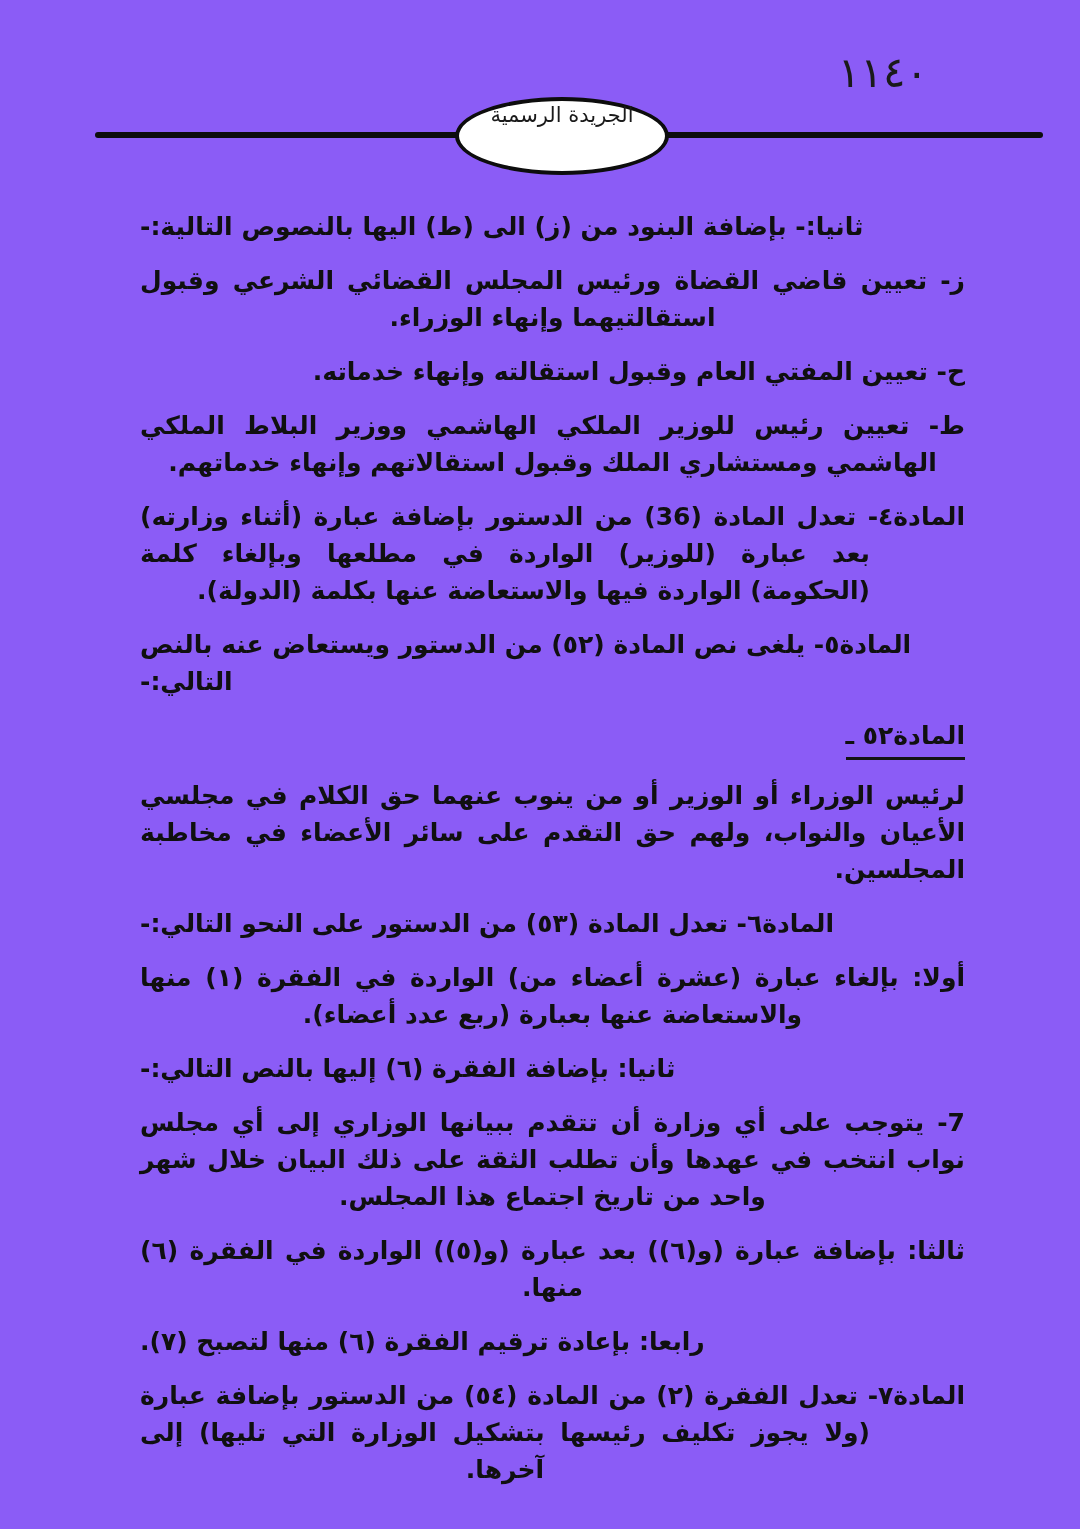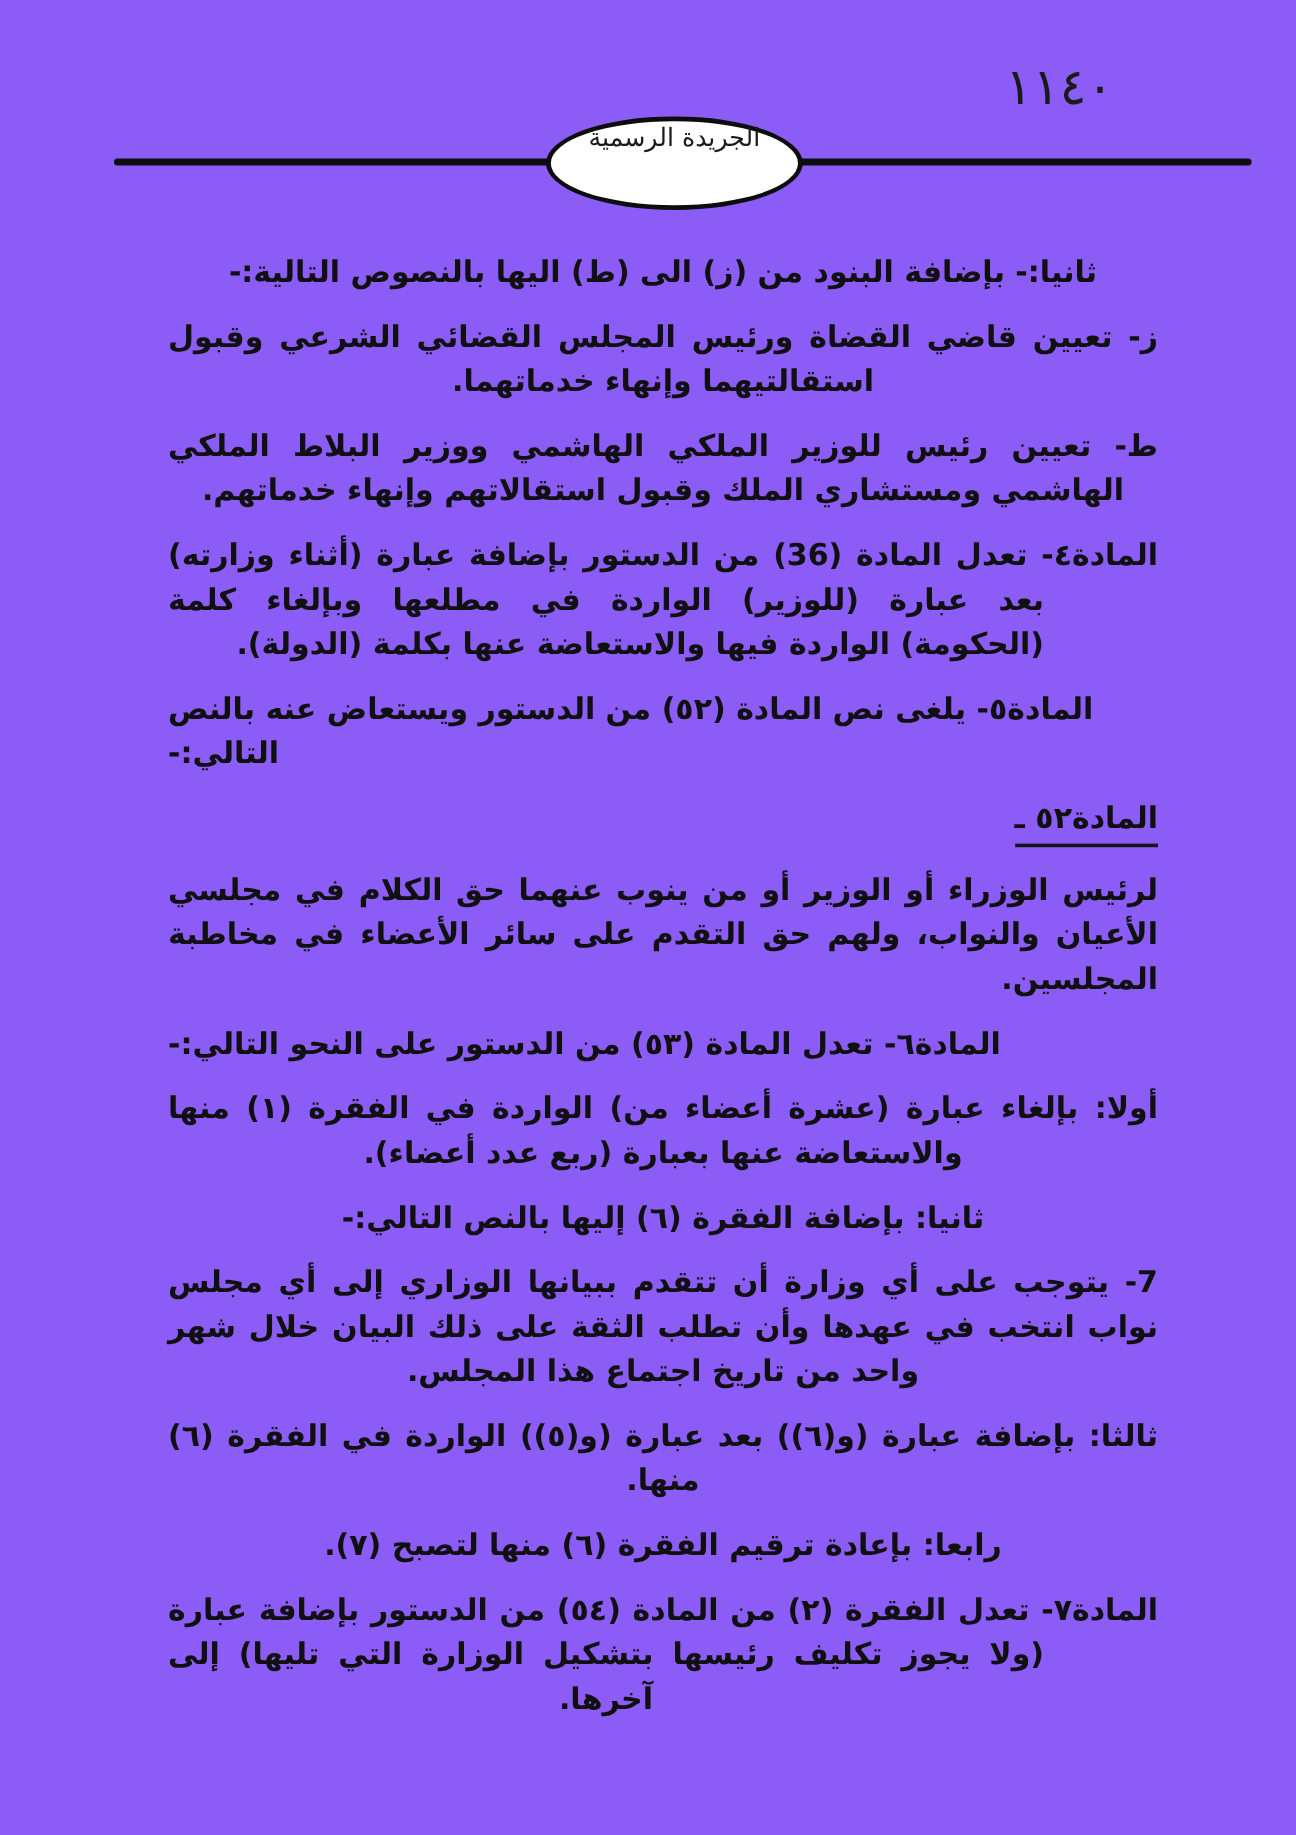--- a/index.html
+++ b/index.html
@@ -64,21 +64,21 @@
   .art-multi{
     padding-right:95px;
     text-indent:-95px;
     text-align:justify;
     text-align-last:right;
   }
   .art-multi.last-center{text-align-last:center;}
   .art-single{text-align:left;}
   
   .sub{margin-right:100px;}
-  .sub.single{text-align:center;}
+  .sub.single{text-align:left;}
   .sub.multi{text-align:justify;text-align-last:center;}
   
   .letter{margin-right:165px;}
   .letter.single{text-align:right;}
   .letter.multi{text-align:justify;text-align-last:center;}
   
   .plain{
     margin-right:105px;
     text-align:justify;
     text-align-last:right;
@@ -101,22 +101,23 @@
   <div class="header-rule"></div>
 
   <div class="gazette-oval">
     <span class="gazette-title">الجريدة الرسمية</span>
   </div>
 
   <div class="content">
 
     <p class="sub single">ثانيا:- بإضافة البنود من (ز) الى (ط) اليها بالنصوص التالية:-</p>
 
-    <p class="letter multi">ز- تعيين قاضي القضاة ورئيس المجلس القضائي الشرعي وقبول استقالتيهما وإنهاء خدماتهما.</p>
+    <p class="letter multi">ز- تعيين قاضي القضاة ورئيس المجلس القضائي الشرعي وقبول استقالتيهما وإنهاء الوزراء.</p>
 
+    <p class="letter single">ح- تعيين المفتي العام وقبول استقالته وإنهاء خدماته.</p>
 
     <p class="letter multi">ط- تعيين رئيس للوزير الملكي الهاشمي ووزير البلاط الملكي الهاشمي ومستشاري الملك وقبول استقالاتهم وإنهاء خدماتهم.</p>
 
     <p class="art-multi">المادة٤- تعدل المادة (36) من الدستور بإضافة عبارة (أثناء وزارته) بعد عبارة (للوزير) الواردة في مطلعها وبإلغاء كلمة (الحكومة) الواردة فيها والاستعاضة عنها بكلمة (الدولة).</p>
 
     <p class="art-single">المادة٥- يلغى نص المادة (٥٢) من الدستور ويستعاض عنه بالنص التالي:-</p>
 
     <p class="heading">
       <span class="underline">المادة٥٢ ـ</span>
     </p>

